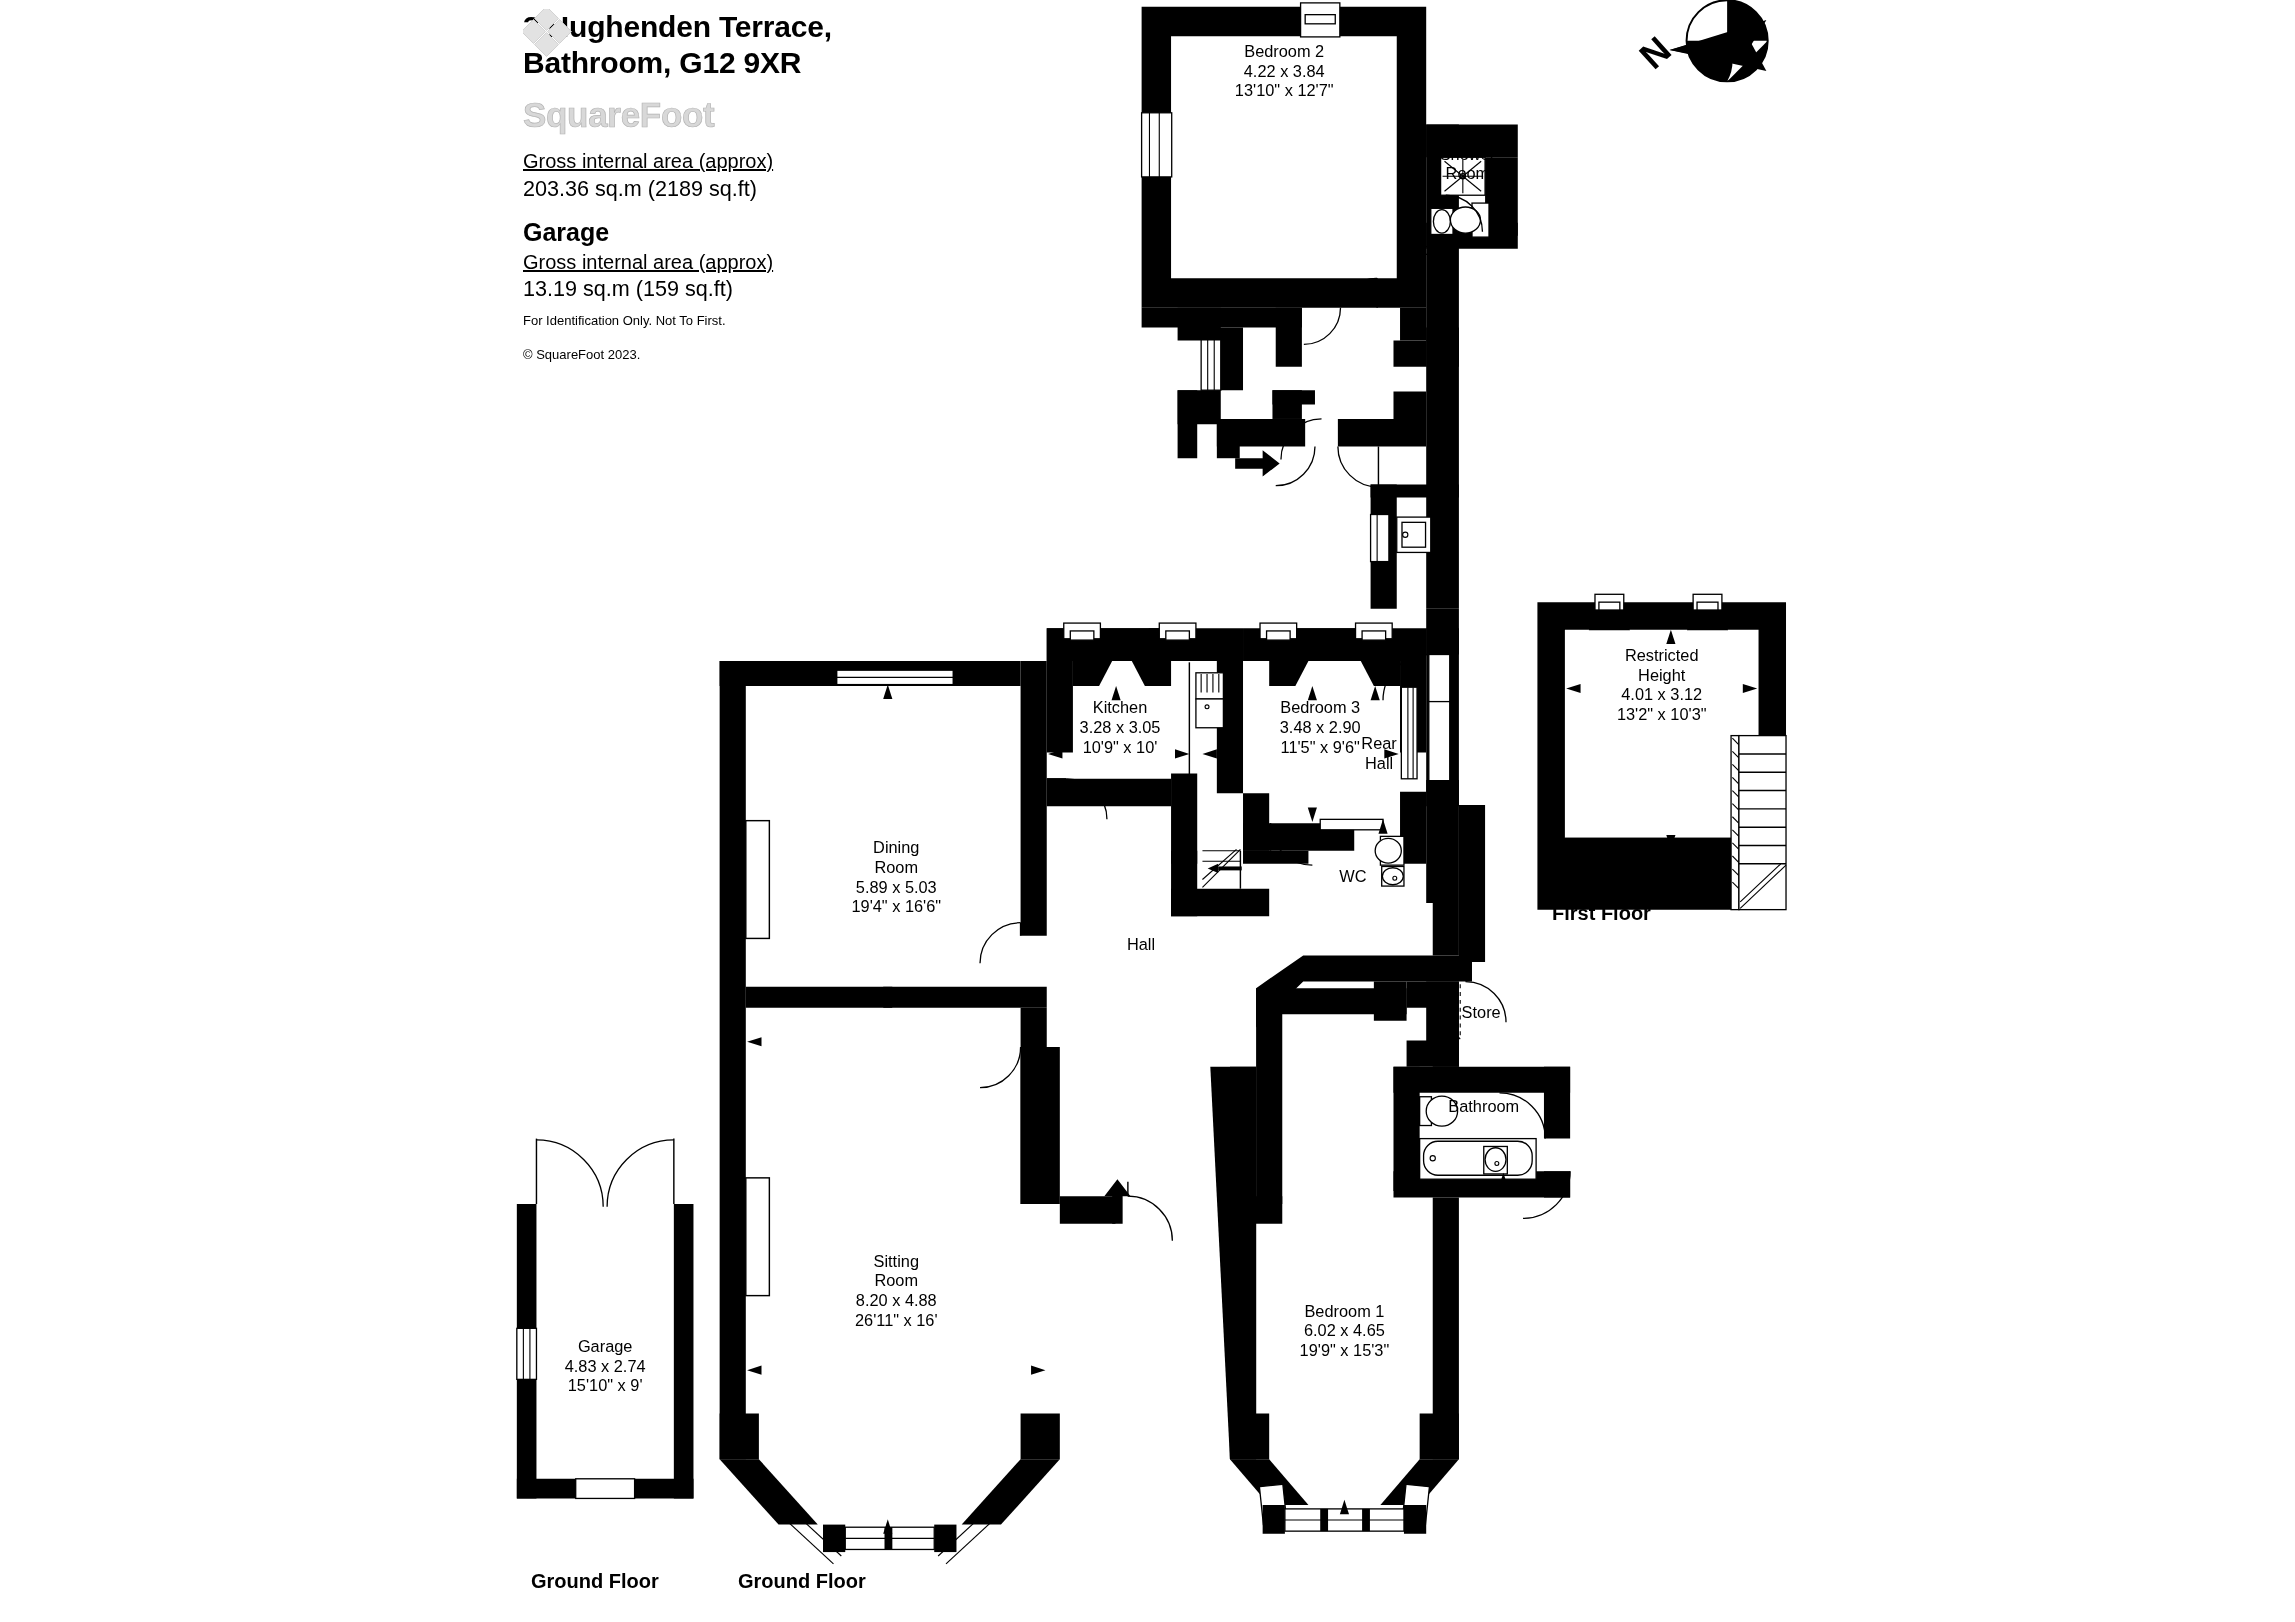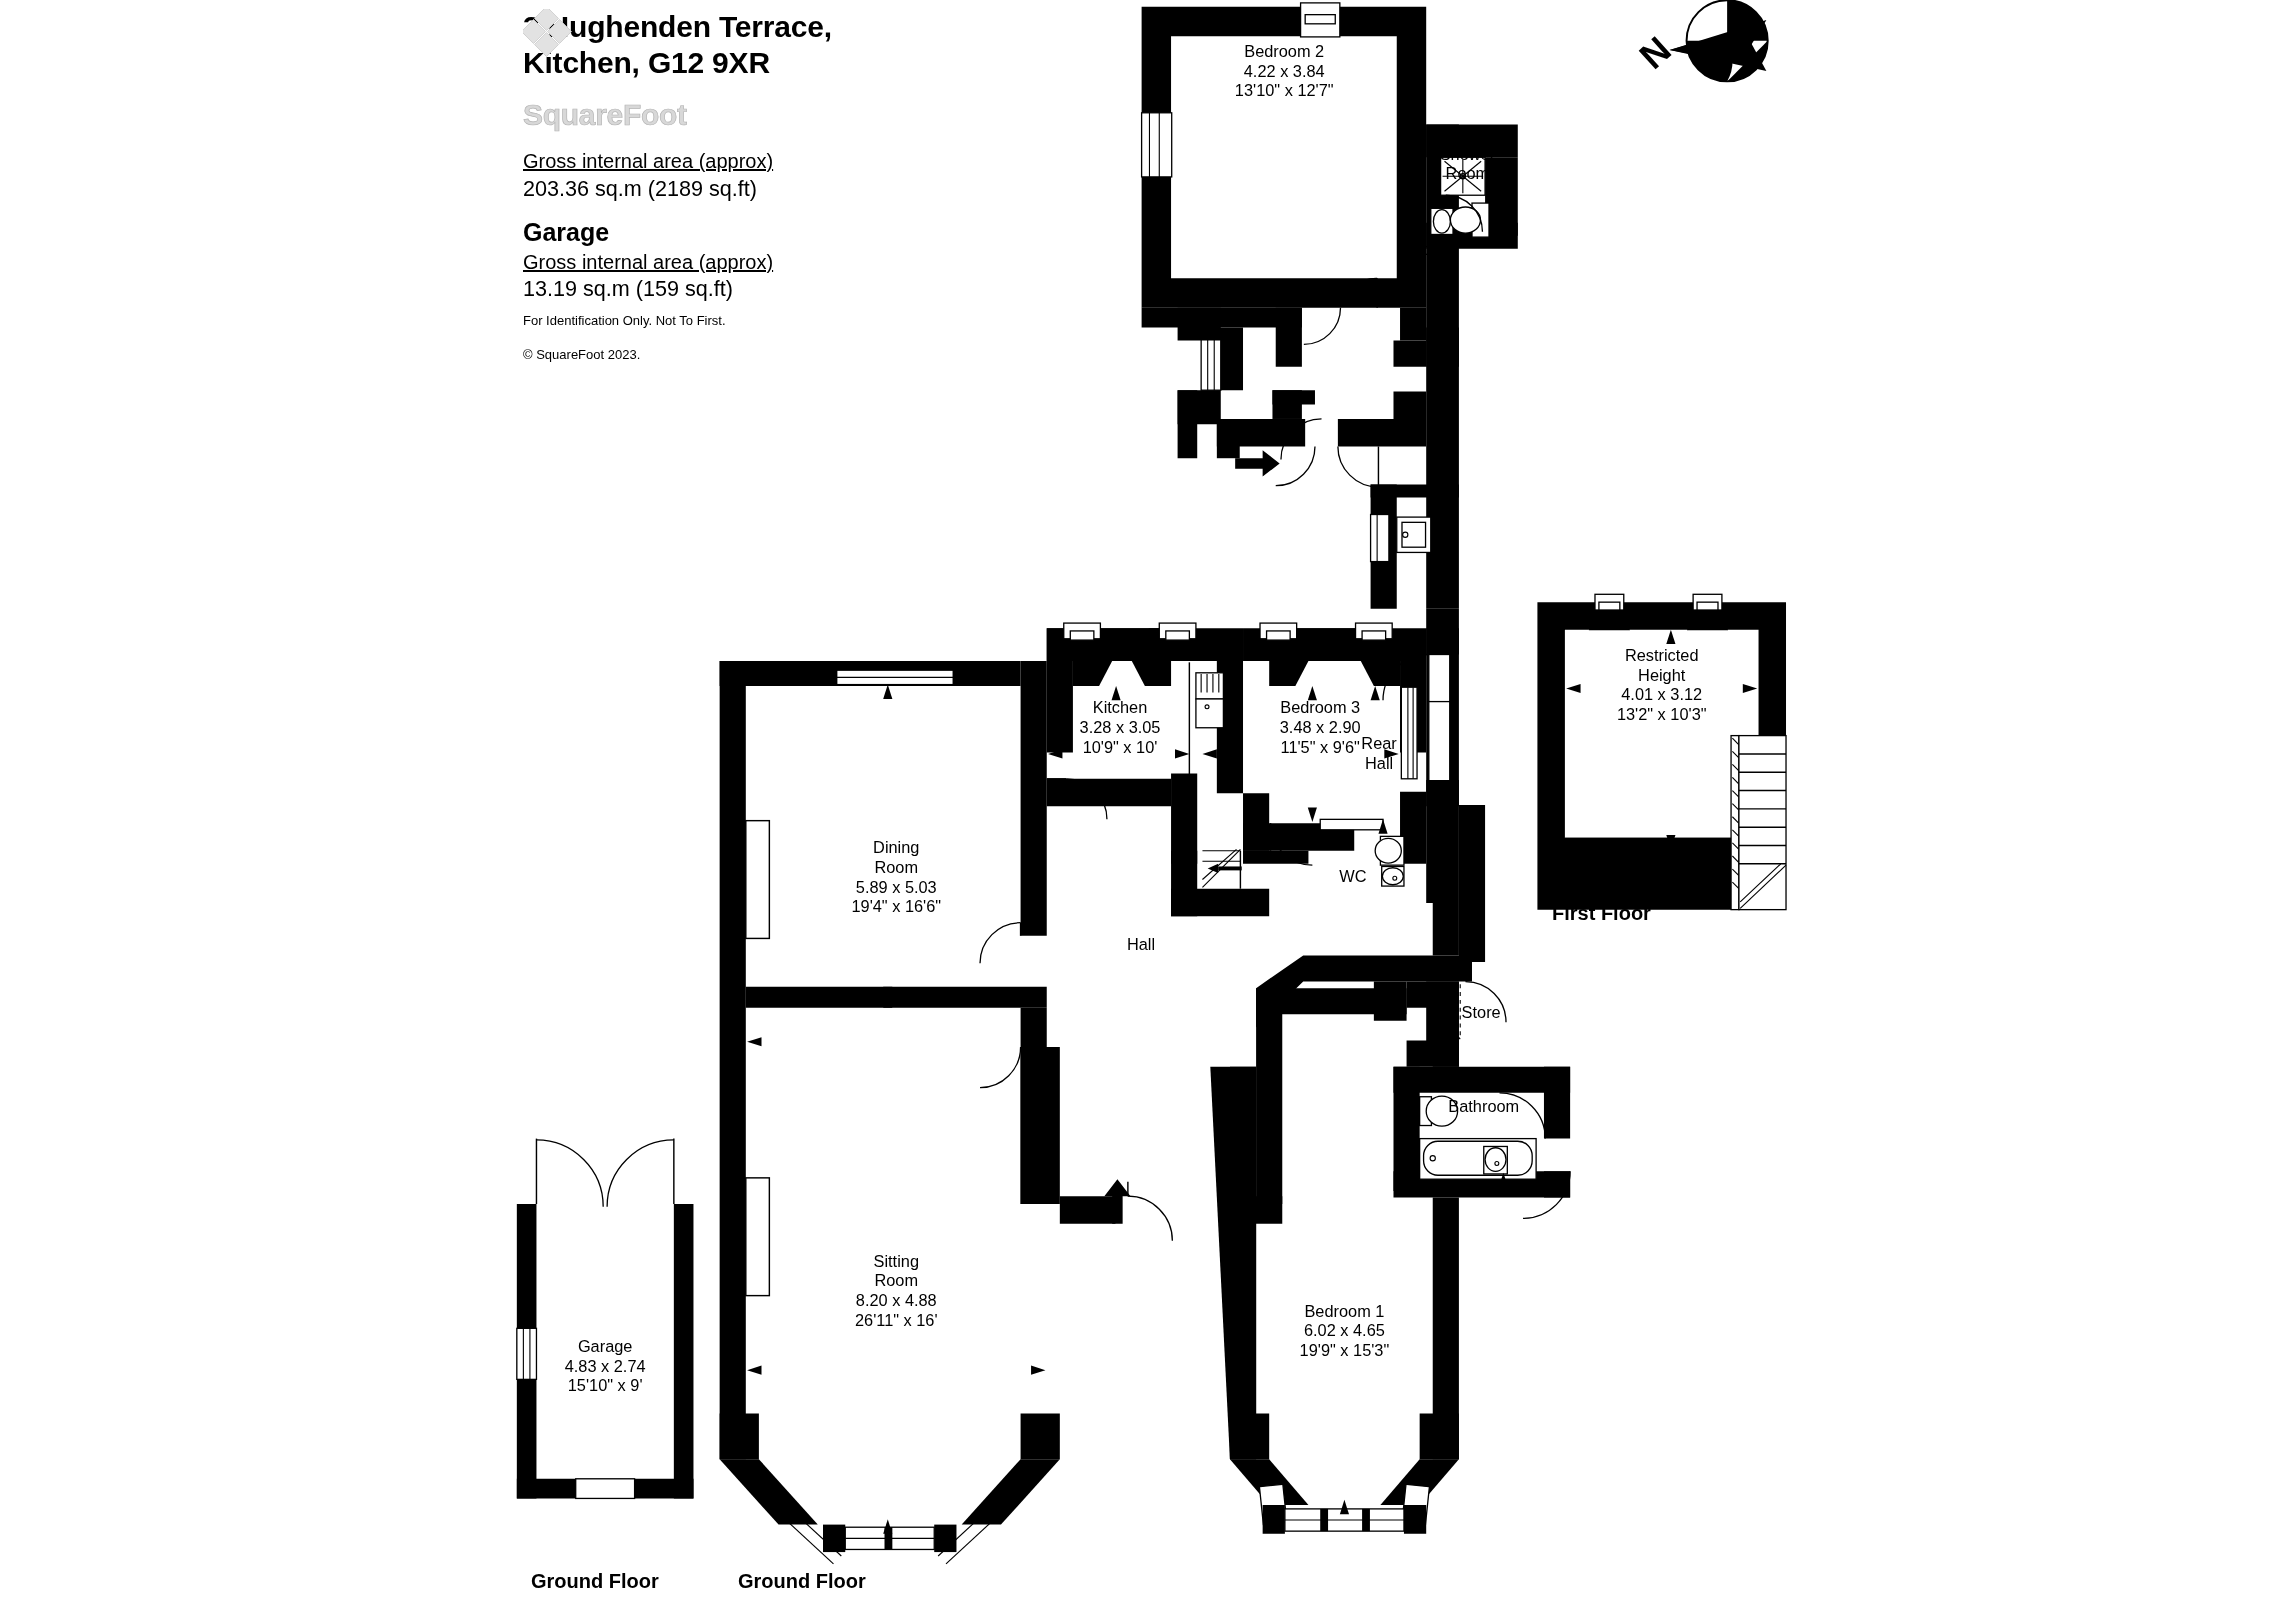--- a/index.html
+++ b/index.html
@@ -6,21 +6,21 @@
   body{width:2295px;height:1623px;position:relative;overflow:hidden;
        font-family:"Liberation Sans","DejaVu Sans",sans-serif;color:#000;}
 
   #plan-root{position:absolute;inset:0;}
 
   
   #header-block{position:absolute;left:523px;top:9.2px;width:419px;}
   .addr{font-size:30px;font-weight:bold;line-height:1.18;letter-spacing:-0.2px;}
   .logo-row{display:flex;align-items:center;gap:9.2px;margin-top:9.2px;height:51px;}
   .logo-mark{width:50px;height:50px;flex:0 0 50px;}
-  .logo-word{font-size:30px;font-weight:bold;color:#d8d8d8;
+  .logo-word{font-size:35px;font-weight:bold;color:#d8d8d8;
              -webkit-text-stroke:0.7px #b4b4b4;letter-spacing:-0.3px;}
   .gia-label{font-size:20px;margin-top:9.2px;line-height:1.28;text-decoration:underline;}
   .gia-value{font-size:21.6px;font-weight:normal;line-height:1.28;}
   .sub-head{font-size:25px;font-weight:bold;margin-top:15.7px;}
   .fineprint{font-size:13px;line-height:1.34;margin-top:9.2px;}
 
   
   .floor-caption{position:absolute;font-size:20px;font-weight:bold;white-space:nowrap;}
   #caption-garage{left:531px;top:1570px;}
   #caption-ground{left:738px;top:1570px;}
@@ -38,21 +38,21 @@
   .rmdim{font-family:"Liberation Sans","DejaVu Sans",sans-serif;
          font-size:25px;fill:#000;text-anchor:middle;}
 </style>
 </head>
 <body>
 
 <div id="plan-root">
 
   <div id="header-block">
     <div class="addr">3 Hughenden Terrace,</div>
-    <div class="addr">Kitchen, G12 9XR</div>
+    <div class="addr">Bathroom, G12 9XR</div>
 
     <div class="logo-row">
       <svg class="logo-mark" viewBox="0 0 100 100">
         <g fill="#e2e2e2" stroke="#cccccc" stroke-width="1.6">
           <rect x="30" y="2" width="34" height="34" transform="rotate(45 47 19)"></rect>
           <rect x="4" y="28" width="34" height="34" transform="rotate(45 21 45)"></rect>
           <rect x="56" y="28" width="34" height="34" transform="rotate(45 73 45)"></rect>
           <rect x="30" y="54" width="34" height="34" transform="rotate(45 47 71)"></rect>
         </g>
       </svg>

